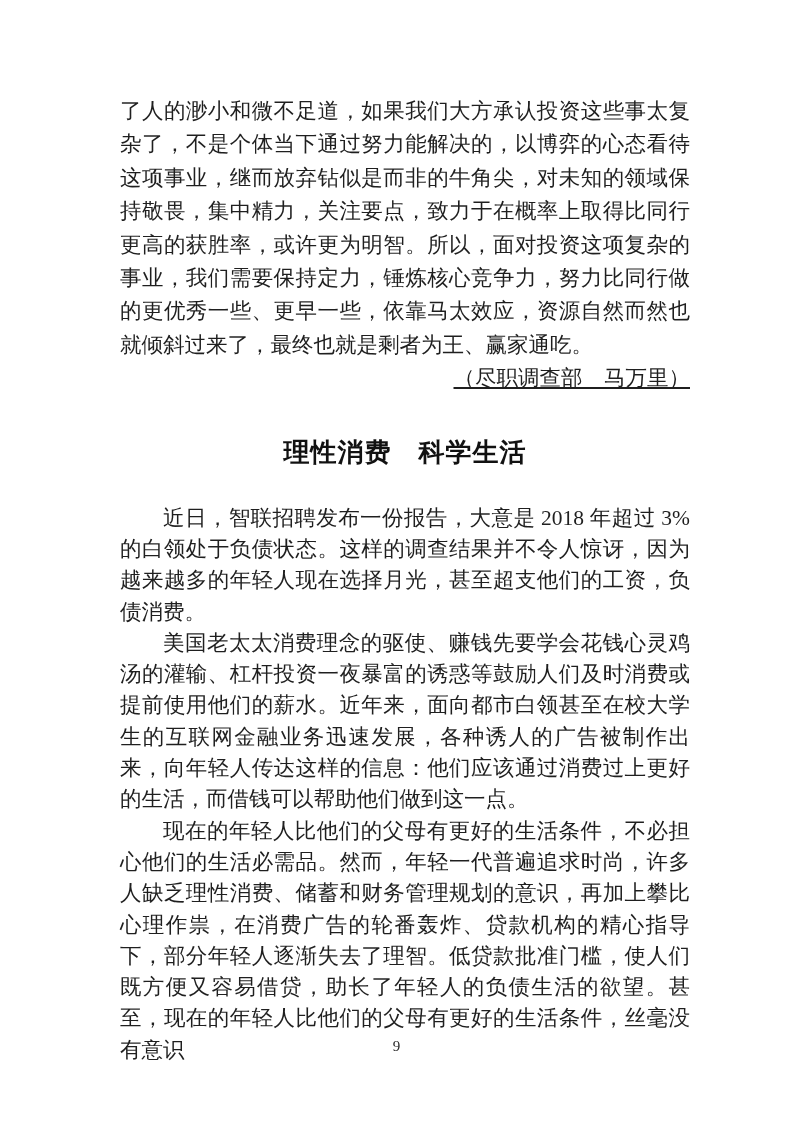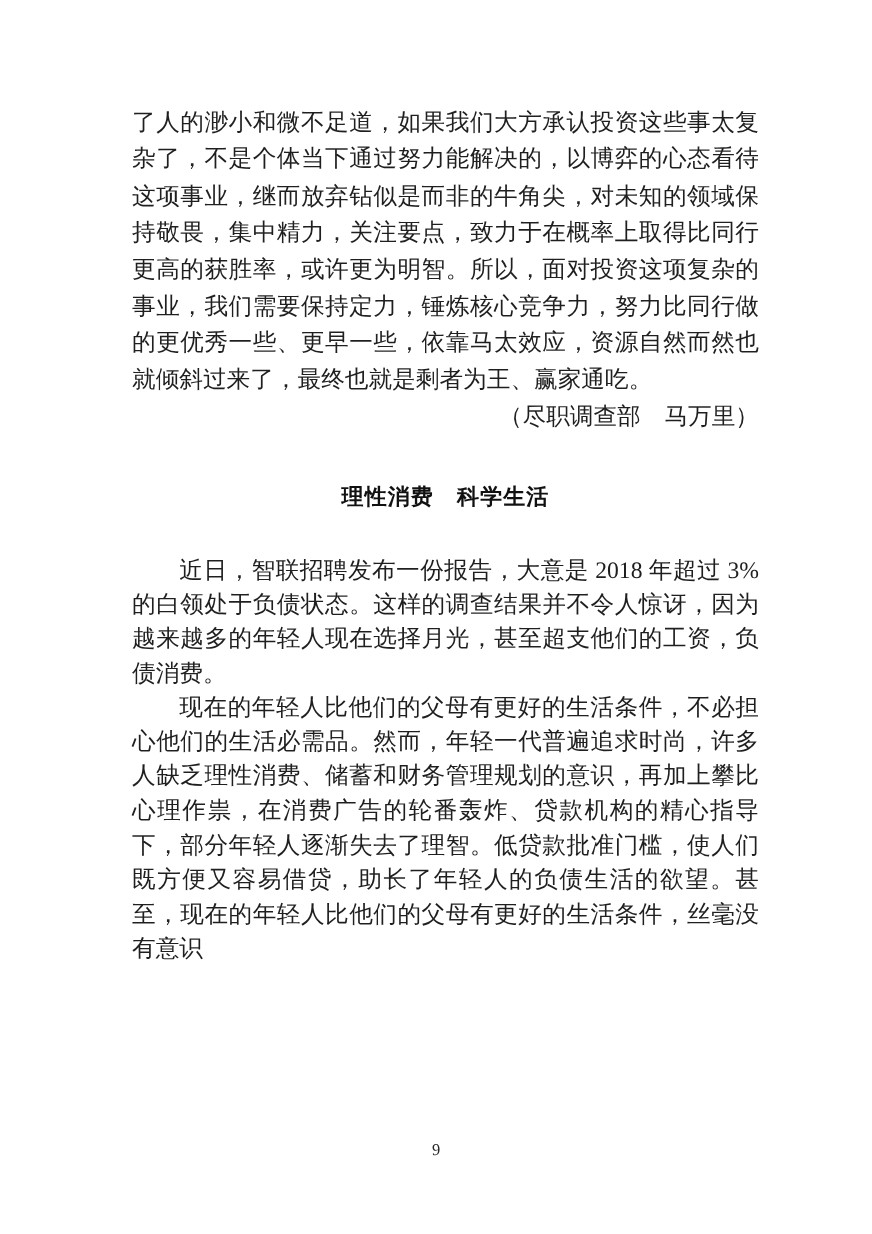--- a/index.html
+++ b/index.html
@@ -26,26 +26,27 @@
     font-size: 21.5px;
     line-height: 33.4px;
     text-align: justify;
     text-justify: inter-ideograph;
   }
   .signature-line {
     margin: 0;
     font-size: 21.5px;
     line-height: 33.4px;
     text-align: right;
+    text-decoration: underline;
   }
   .article-title {
     margin: 41px 0 36px 0;
     font-family: "Liberation Sans", "DejaVu Sans", sans-serif;
     font-weight: 700;
-    font-size: 20px;
+    font-size: 26px;
     line-height: 30px;
     text-align: center;
     letter-spacing: 1px;
     color: #111111;
   }
   .article-paragraph {
     margin: 0;
     font-size: 21.5px;
     line-height: 31.3px;
     text-align: justify;
@@ -70,18 +71,19 @@
 
   <section>
     <p class="continuation-body">了人的渺小和微不足道，如果我们大方承认投资这些事太复杂了，不是个体当下通过努力能解决的，以博弈的心态看待这项事业，继而放弃钻似是而非的牛角尖，对未知的领域保持敬畏，集中精力，关注要点，致力于在概率上取得比同行更高的获胜率，或许更为明智。所以，面对投资这项复杂的事业，我们需要保持定力，锤炼核心竞争力，努力比同行做的更优秀一些、更早一些，依靠马太效应，资源自然而然也就倾斜过来了，最终也就是剩者为王、赢家通吃。</p>
     <p class="signature-line">（尽职调查部　马万里）</p>
   </section>
 
   <h1 class="article-title">理性消费　科学生活</h1>
 
   <section>
     <p class="article-paragraph">近日，智联招聘发布一份报告，大意是 2018 年超过 3%的白领处于负债状态。这样的调查结果并不令人惊讶，因为越来越多的年轻人现在选择月光，甚至超支他们的工资，负债消费。</p>
+    <p class="article-paragraph">美国老太太消费理念的驱使、赚钱先要学会花钱心灵鸡汤的灌输、杠杆投资一夜暴富的诱惑等鼓励人们及时消费或提前使用他们的薪水。近年来，面向都市白领甚至在校大学生的互联网金融业务迅速发展，各种诱人的广告被制作出来，向年轻人传达这样的信息：他们应该通过消费过上更好的生活，而借钱可以帮助他们做到这一点。</p>
     <p class="article-paragraph">现在的年轻人比他们的父母有更好的生活条件，不必担心他们的生活必需品。然而，年轻一代普遍追求时尚，许多人缺乏理性消费、储蓄和财务管理规划的意识，再加上攀比心理作祟，在消费广告的轮番轰炸、贷款机构的精心指导下，部分年轻人逐渐失去了理智。低贷款批准门槛，使人们既方便又容易借贷，助长了年轻人的负债生活的欲望。甚至，现在的年轻人比他们的父母有更好的生活条件，丝毫没有意识</p>
   </section>
 
 </div>
 
 <div class="page-number">9</div>
 
 </body></html>

